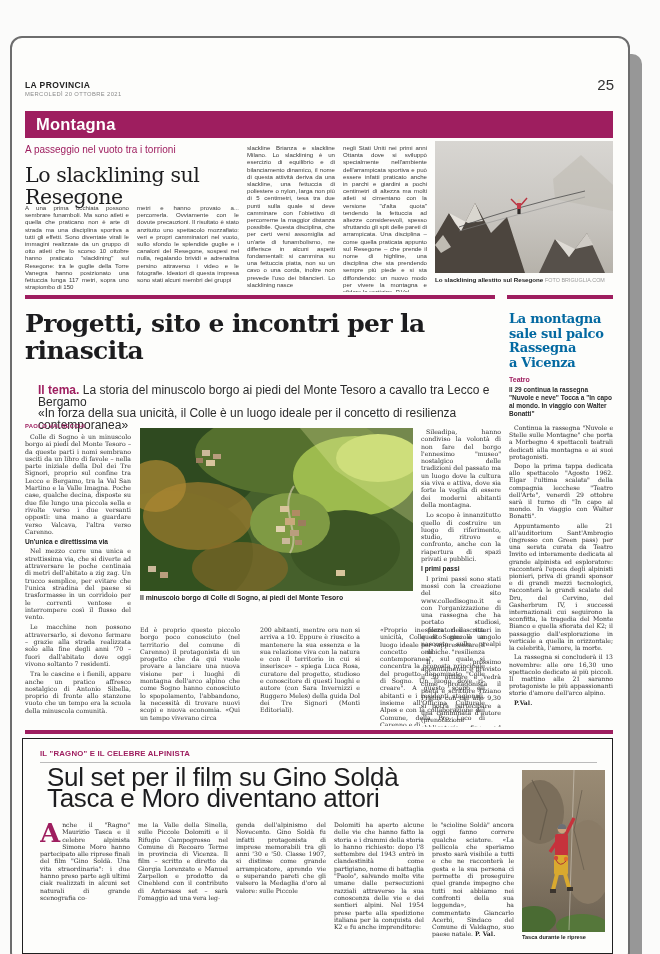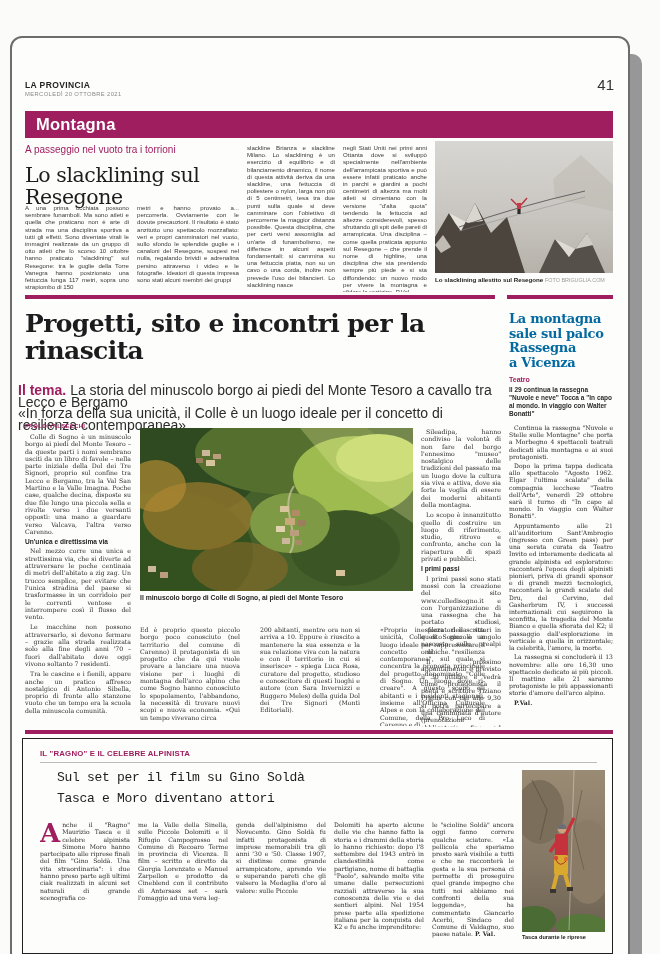--- a/index.html
+++ b/index.html
@@ -27,21 +27,21 @@
   .t-cap b{font-weight:bold;}
   .t-cap .credit{color:#9a9a9a;font-size:5.4px;}
   
   .rule{height:4px;background:#9e1e5f;}
   .rule-a{left:13px;top:257px;width:470px;}
   .rule-b{left:495px;top:257px;width:106px;}
   .rule-c{left:13px;top:692px;width:588px;}
   
   .m-head{left:13px;top:272px;width:478px;font-family:"DejaVu Serif",serif;font-weight:bold;font-size:25px;
           line-height:27px;color:#1c1c1e;letter-spacing:-.6px;}
-  .deck{left:6px;top:347px;width:478px;font-size:14px;line-height:11.5px;color:#2c2c2c;}
+  .deck{left:26px;top:347px;width:478px;font-size:12px;line-height:11.5px;color:#2c2c2c;}
   .deck .lbl{color:#9e1e5f;font-weight:bold;}
   .byline{left:13px;top:385px;font-size:5.9px;font-weight:bold;color:#9e1e5f;letter-spacing:.3px;}
   .mcol{font-family:"DejaVu Serif",serif;font-size:6.2px;line-height:7.3px;color:#2d2d2d;text-align:justify;overflow:hidden;}
   .mcol p{margin:0 0 3px 0;text-indent:5px;}
   .msub{font-family:"Liberation Sans",sans-serif;font-weight:bold;font-size:6.6px;color:#1c1c1c;margin:3px 0 2px 0;}
   .c-m1{left:13px;top:395px;width:106px;height:294px;}
   .m-photo{left:128px;top:390px;width:273px;height:163px;}
   .m-cap{left:128px;top:556px;width:350px;font-size:6.8px;font-weight:bold;color:#1f1f1f;}
   .c-m5{left:409px;top:390px;width:80px;height:299px;}
   .c-m2{left:128px;top:588px;width:100px;height:100px;}
@@ -53,21 +53,21 @@
   .s-label{left:497px;top:338px;font-size:7px;font-weight:bold;color:#9e1e5f;}
   .s-deck{left:497px;top:348px;width:104px;font-size:6.5px;line-height:8px;font-weight:bold;color:#2b2b2b;}
   .s-body{left:497px;top:386px;width:104px;height:300px;font-family:"DejaVu Serif",serif;font-size:6.1px;
           line-height:7.2px;color:#2d2d2d;text-align:justify;overflow:hidden;}
   .s-body p{margin:0 0 2px 0;text-indent:5px;}
   .sig{font-weight:bold;}
   
   .box{left:10px;top:700px;width:589px;height:214px;border:1.5px solid #1f1f1f;background:#fdfdfb;}
   .b-kicker{left:28px;top:711px;font-size:7.8px;font-weight:bold;color:#9e1e5f;letter-spacing:.2px;}
   .b-rule{left:28px;top:724px;width:557px;height:1px;background:#bbb;}
-  .b-head{left:45px;top:729px;width:400px;font-family:Liberation Mono, monospace;font-size:13px;line-height:21px;
+  .b-head{left:35px;top:729px;width:400px;font-family:Liberation Sans, sans-serif;font-size:26px;line-height:21px;
           color:#1d1d1f;letter-spacing:-.3px;}
   .bcol{font-family:"DejaVu Serif",serif;font-size:6.1px;line-height:7.3px;color:#2d2d2d;text-align:justify;overflow:hidden;}
   .c-b1{left:28px;top:783px;width:90px;height:122px;}
   .c-b2{left:126px;top:783px;width:90px;height:122px;}
   .c-b3{left:224px;top:783px;width:90px;height:122px;}
   .c-b4{left:322px;top:783px;width:90px;height:122px;}
   .c-b5{left:420px;top:783px;width:82px;height:122px;}
   .dropcap{float:left;font-family:"DejaVu Serif",serif;font-weight:bold;font-size:26px;line-height:24px;
            color:#9e1e5f;margin:0 2px 0 0;}
   .b-photo{left:510px;top:732px;width:83px;height:162px;}
@@ -75,21 +75,21 @@
   svg{display:block;}
 </style>
 </head>
 <body>
 
 <div class="stage">
   <div class="sheet">
 
     <div class="abs masthead">LA PROVINCIA</div>
     <div class="abs date">MERCOLEDÌ 20 OTTOBRE 2021</div>
-    <div class="abs pageno">41</div>
+    <div class="abs pageno">25</div>
     <div class="abs banner">Montagna</div>
 
     <div class="abs kicker">A passeggio nel vuoto tra i torrioni</div>
     <div class="abs t-head">
       <span style="display:block">Lo slacklining sul Resegone</span>
     </div>
     <div class="abs tcol c-t1">A una prima occhiata possono sembrare funamboli. Ma sono atleti e quella che praticano non è arte di strada ma una disciplina sportiva a tutti gli effetti. Sono diventate virali le immagini realizzate da un gruppo di otto atleti che lo scorso 10 ottobre hanno praticato "slacklining" sul Resegone: tra le guglie della Torre Vanegra hanno posizionato una fettuccia lunga 117 metri, sopra uno strapiombo di 150</div>
     <div class="abs tcol c-t2">metri e hanno provato a... percorrerla. Ovviamente con le dovute precauzioni. Il risultato è stato anzitutto uno spettacolo mozzafiato: veri e propri camminatori nel vuoto, sullo sfondo le splendide guglie e i canaloni del Resegone, sospesi nel nulla, regalando brividi e adrenalina persino attraverso i video e le fotografie. Ideatori di questa impresa sono stati alcuni membri dei gruppi</div>
     <div class="abs tcol c-t3">slackline Brianza e slackline Milano. Lo slacklining è un esercizio di equilibrio e di bilanciamento dinamico, il nome di questa attività deriva da una slackline, una fettuccia di poliestere o nylon, larga non più di 5 centimetri, tesa tra due punti sulla quale si deve camminare con l'obiettivo di percorrerne la maggior distanza possibile. Questa disciplina, che per certi versi assomiglia ad un'arte di funambolismo, ne differisce in alcuni aspetti fondamentali: si cammina su una fettuccia piatta, non su un cavo o una corda, inoltre non prevede l'uso dei bilancieri. Lo slacklining nasce</div>
     <div class="abs tcol c-t4">negli Stati Uniti nei primi anni Ottanta dove si sviluppò specialmente nell'ambiente dell'arrampicata sportiva e può essere infatti praticato anche in parchi e giardini a pochi centimetri di altezza ma molti atleti si cimentano con la versione "d'alta quota" tendendo la fettuccia ad altezze considerevoli, spesso sfruttando gli spit delle pareti di arrampicata. Una disciplina – come quella praticata appunto sul Resegone – che prende il nome di highline, una disciplina che sta prendendo sempre più piede e si sta diffondendo: un nuovo modo per vivere la montagna e sfidare la vertigine. P.Val.</div>

